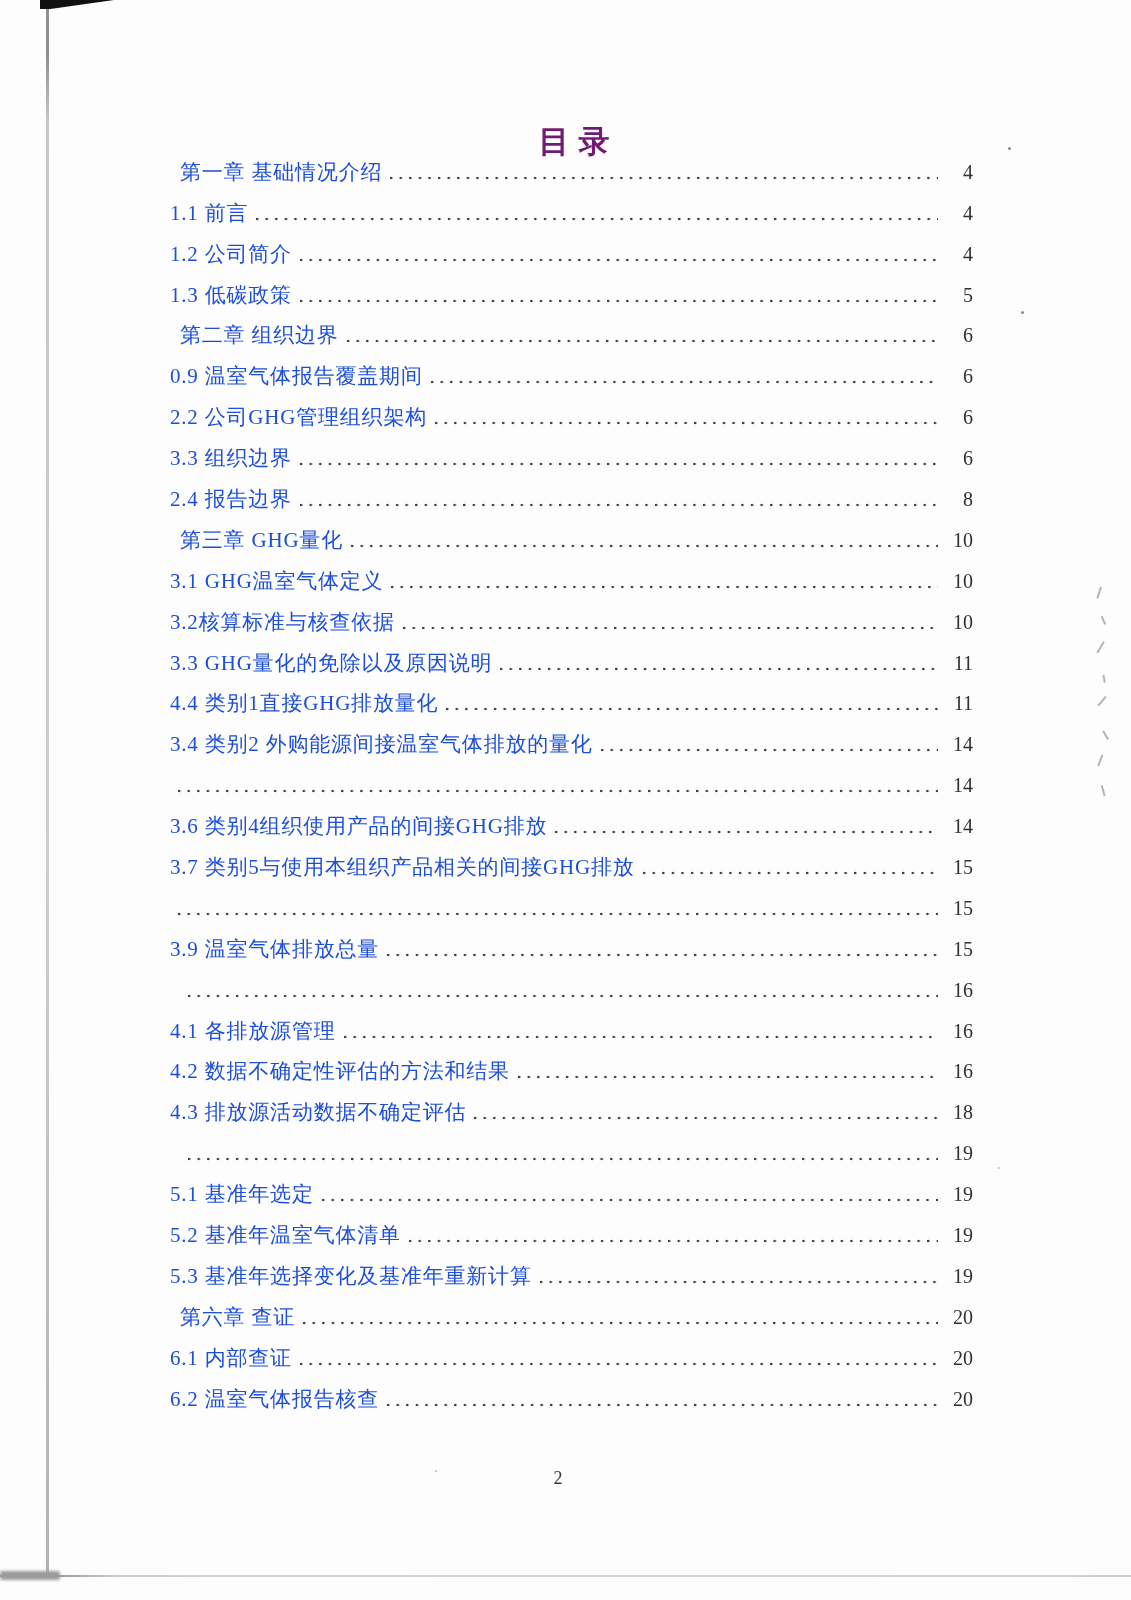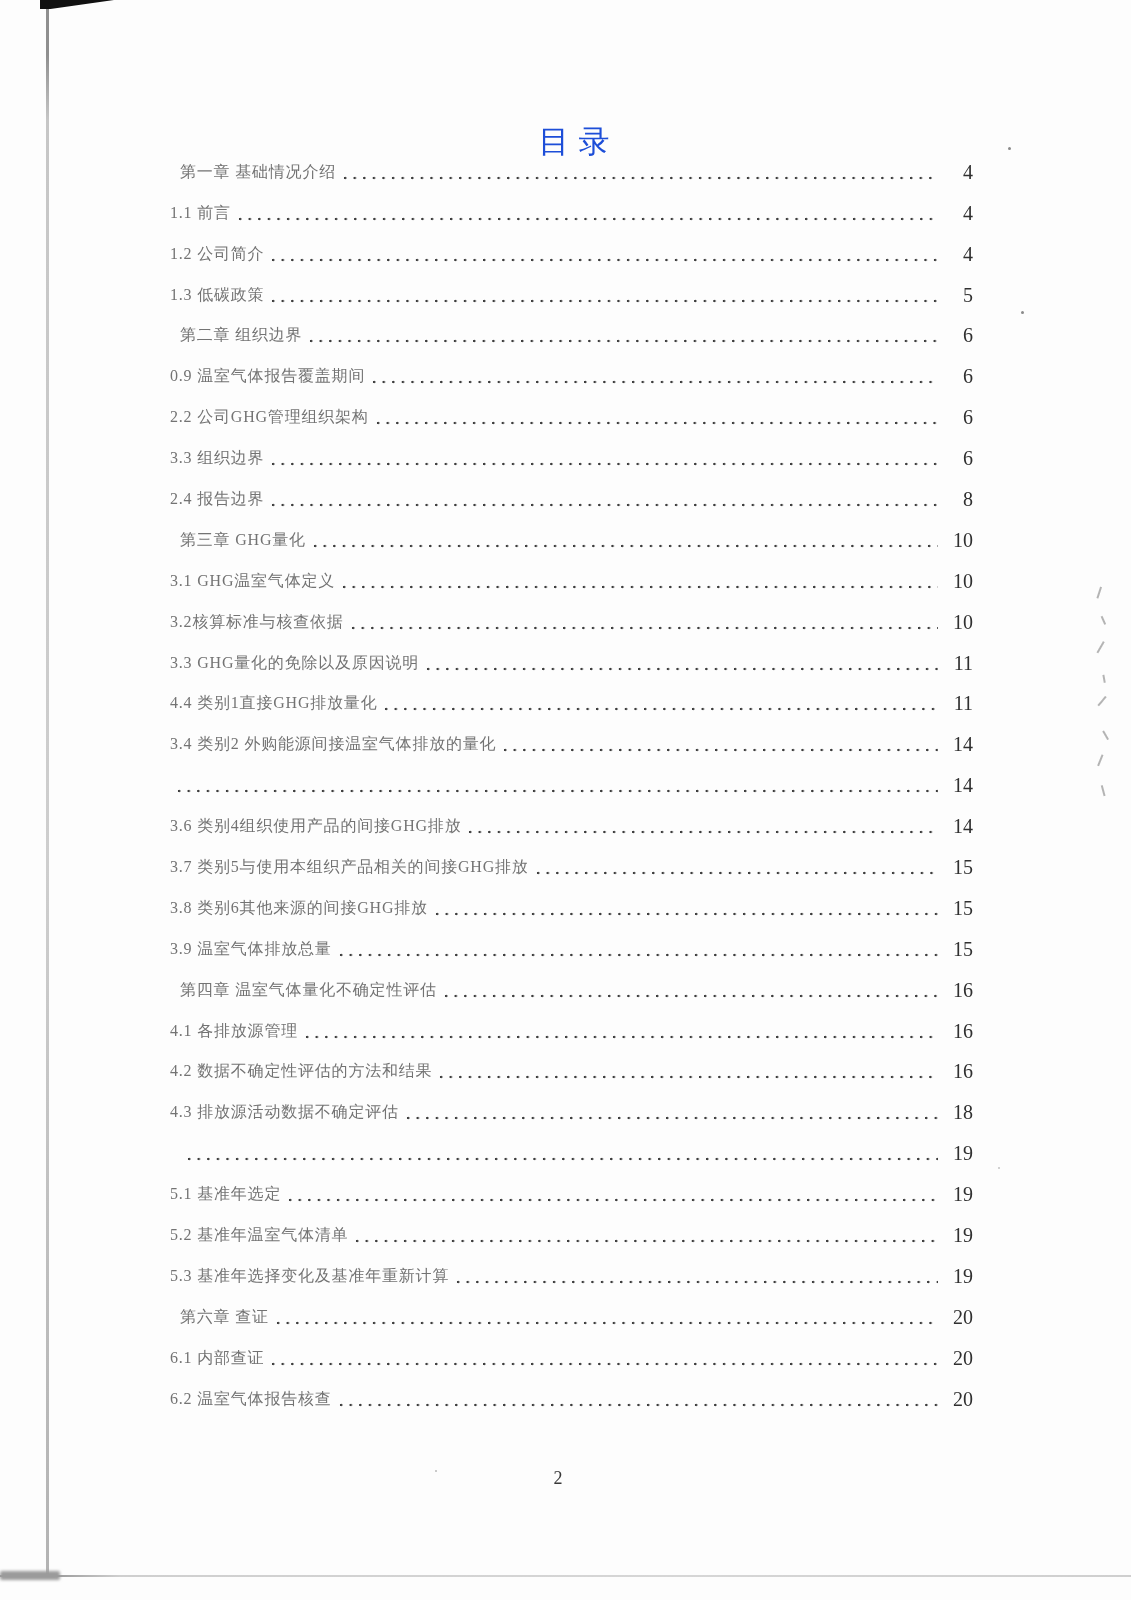--- a/index.html
+++ b/index.html
@@ -28,35 +28,35 @@
   }
   .speck{position:absolute;background:#8a8a8a;border-radius:50%;}
   .smudge-col{position:absolute;left:1098px;top:588px;width:22px;height:220px;}
   .smudge{
     position:absolute;width:9px;border-left:2.5px solid rgba(120,120,120,.55);
     filter:blur(.4px);
   }
   
   .doc-title{
     position:absolute;top:121px;left:0;right:0;text-align:center;
-    font-size:31px;font-weight:400;letter-spacing:9px;color:#1d4ed8;
+    font-size:31px;font-weight:700;letter-spacing:9px;color:#701a75;
     padding-left:26px;
   }
   
   .toc{
     position:absolute;top:150px;left:170px;width:803px;
   }
   .toc-row{
     height:40.9px;display:flex;align-items:flex-end;box-sizing:border-box;
     padding-bottom:8px;
   }
   .toc-row.chapter{padding-left:10px;}
   .toc-label{
-    flex:none;font-size:16px;line-height:22px;letter-spacing:.8px;
-    white-space:nowrap;color:#737373;
+    flex:none;font-size:21px;line-height:22px;letter-spacing:.8px;
+    white-space:nowrap;color:#1d4ed8;
   }
   .toc-dots{
     flex:1;height:4px;margin:0 5px 3px 7px;
     background-image:radial-gradient(circle at 2px 2px,#3d3d3d 1.25px,rgba(0,0,0,0) 1.6px);
     background-size:9.6px 4px;background-repeat:repeat-x;background-position:0 0;
   }
   .toc-page{
     flex:none;min-width:30px;text-align:right;font-size:20px;line-height:21px;color:#303030;
   }
   .footer-num{
@@ -193,33 +193,31 @@
       <span class="toc-page">14</span>
     </div>
 
     <div class="toc-row section">
       <span class="toc-label">3.7 类别5与使用本组织产品相关的间接GHG排放</span>
       <span class="toc-dots"></span>
       <span class="toc-page">15</span>
     </div>
 
     <div class="toc-row section">
-      <span class="toc-label">3.8 类别6其他来源的间接GHG排放</span>
       <span class="toc-dots"></span>
       <span class="toc-page">15</span>
     </div>
 
     <div class="toc-row section">
       <span class="toc-label">3.9 温室气体排放总量</span>
       <span class="toc-dots"></span>
       <span class="toc-page">15</span>
     </div>
 
     <div class="toc-row chapter">
-      <span class="toc-label">第四章 温室气体量化不确定性评估</span>
       <span class="toc-dots"></span>
       <span class="toc-page">16</span>
     </div>
 
     <div class="toc-row section">
       <span class="toc-label">4.1 各排放源管理</span>
       <span class="toc-dots"></span>
       <span class="toc-page">16</span>
     </div>
 

